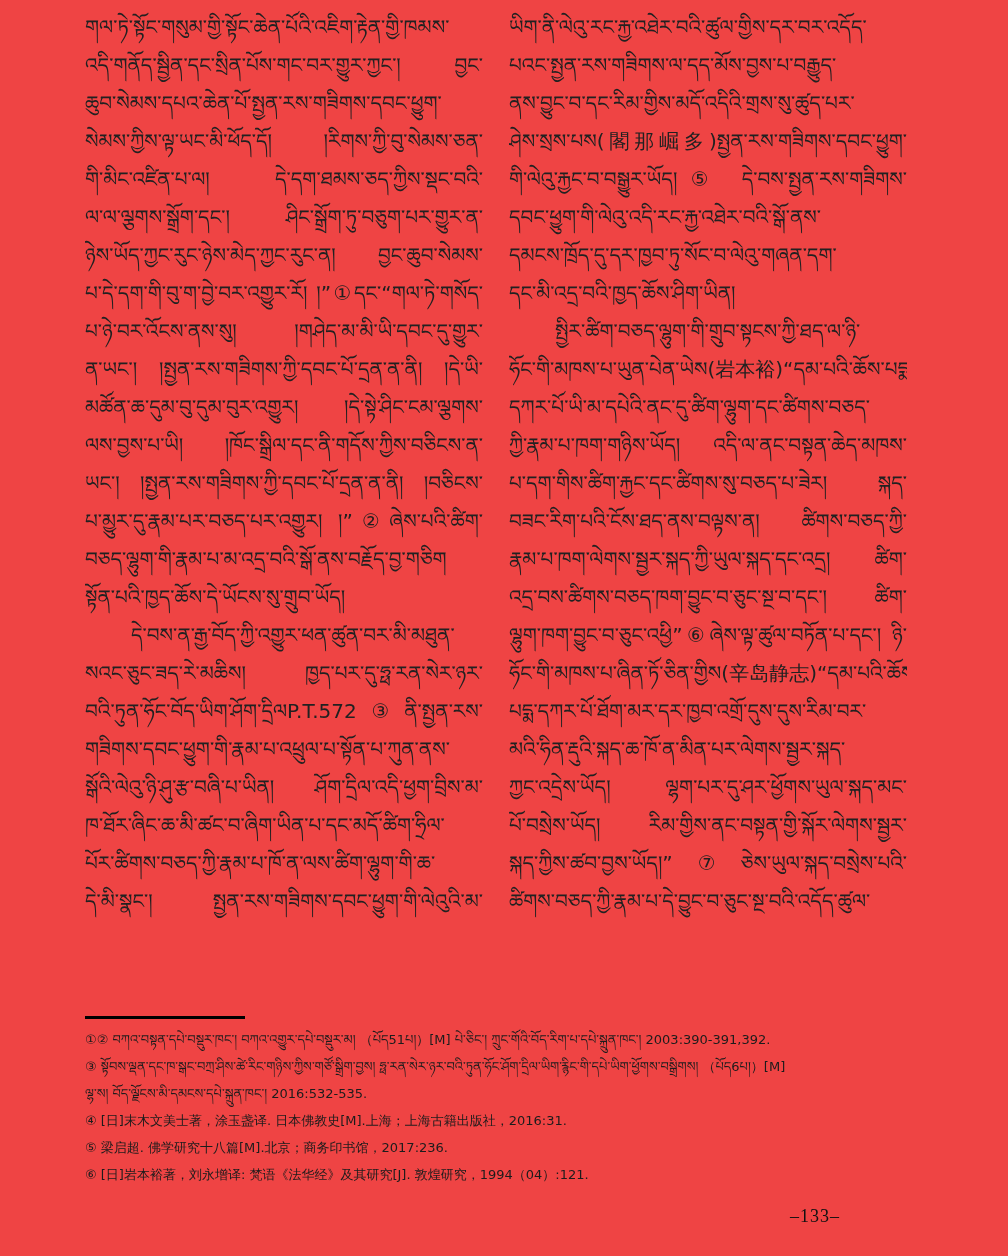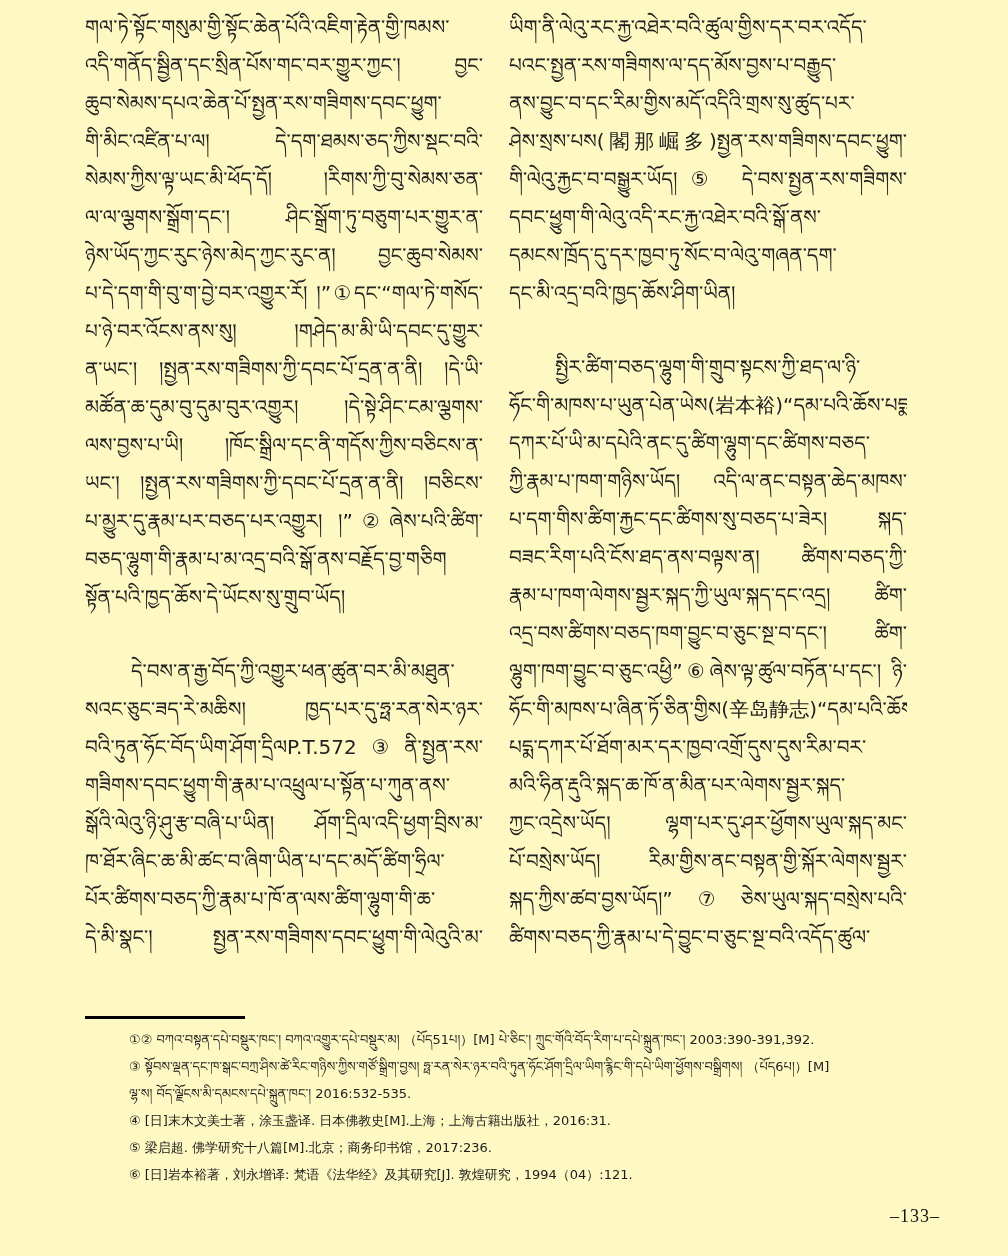--- a/index.html
+++ b/index.html
@@ -1,71 +1,71 @@
 <!DOCTYPE html>
 <html><head>
 <meta charset="utf-8">
 <style>
   * { margin:0; padding:0; box-sizing:border-box; }
   html, body { background:#ffffff; }
   .page {
     position:relative;
     width:1008px; height:1256px;
-    background:#fef9c3;
+    background:#ef4444;
     overflow:hidden;
     font-family:"DejaVu Sans", sans-serif;
   }
   .columns {
     position:absolute; top:8px; left:85px;
     display:flex; gap:26px;
   }
   .col { width:398px; }
   .body-line {
     height:38px; line-height:38px;
     font-size:20px; color:#212121;
     overflow:hidden; white-space:nowrap;
     text-align:justify; text-align-last:justify;
   }
-  .body-line.indent { text-indent:46px;margin-top:36px; }
+  .body-line.indent { text-indent:46px; }
   .body-line.para-end { text-align-last:left; }
   .footnote-rule {
     position:absolute; left:85px; top:1016px;
     width:160px; height:3px; background:#000;
   }
   .footnotes {
-    position:absolute; left:85px; top:1026px; width:848px;margin-left:44px;
+    position:absolute; left:85px; top:1026px; width:848px;
   }
   .footnote-line {
     line-height:27px; font-size:13px; color:#1c1c1c;
     white-space:nowrap; overflow:hidden;
   }
   .page-number {
-    position:absolute; left:878px; top:1206px; width:74px;
-    text-align:center;
+    position:absolute; left:790px; top:1206px; width:74px;
+    text-align:left;
     font-family:"Liberation Serif", serif;
     font-size:18px; letter-spacing:1px; color:#111111;
   }
 </style>
 </head>
 <body>
 
 <div class="page">
 
   <div class="columns">
     <div class="col">
 
         <div class="body-line">གལ་ཏེ་སྟོང་གསུམ་གྱི་སྟོང་ཆེན་པོའི་འཇིག་རྟེན་གྱི་ཁམས་</div>
 
         <div class="body-line">འདི་གནོད་སྦྱིན་དང་སྲིན་པོས་གང་བར་གྱུར་ཀྱང་། བྱང་</div>
 
         <div class="body-line">ཆུབ་སེམས་དཔའ་ཆེན་པོ་སྤྱན་རས་གཟིགས་དབང་ཕྱུག་</div>
 
+        <div class="body-line">སེམས་ཀྱིས་ལྟ་ཡང་མི་ཕོད་དོ། །རིགས་ཀྱི་བུ་སེམས་ཅན་</div>
+
         <div class="body-line">གི་མིང་འཛིན་པ་ལ། དེ་དག་ཐམས་ཅད་ཀྱིས་སྡང་བའི་</div>
-
-        <div class="body-line">སེམས་ཀྱིས་ལྟ་ཡང་མི་ཕོད་དོ། །རིགས་ཀྱི་བུ་སེམས་ཅན་</div>
 
         <div class="body-line">ལ་ལ་ལྕགས་སྒྲོག་དང་། ཤིང་སྒྲོག་ཏུ་བཅུག་པར་གྱུར་ན་</div>
 
         <div class="body-line">ཉེས་ཡོད་ཀྱང་རུང་ཉེས་མེད་ཀྱང་རུང་ན། བྱང་ཆུབ་སེམས་</div>
 
 
 
         <div class="body-line">པ་དེ་དག་གི་བུ་ག་བྱེ་བར་འགྱུར་རོ། །”①དང་“གལ་ཏེ་གསོད་</div>
 
         <div class="body-line">པ་ཉེ་བར་འོངས་ནས་སུ། །གཤེད་མ་མི་ཡི་དབང་དུ་གྱུར་</div>

